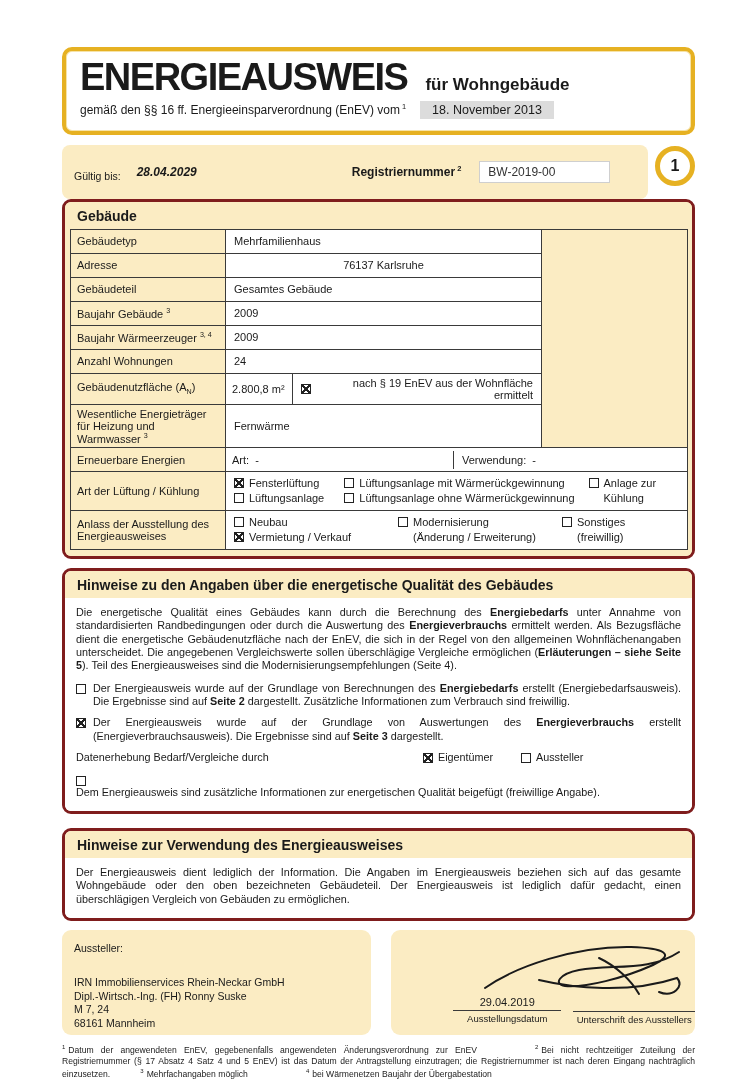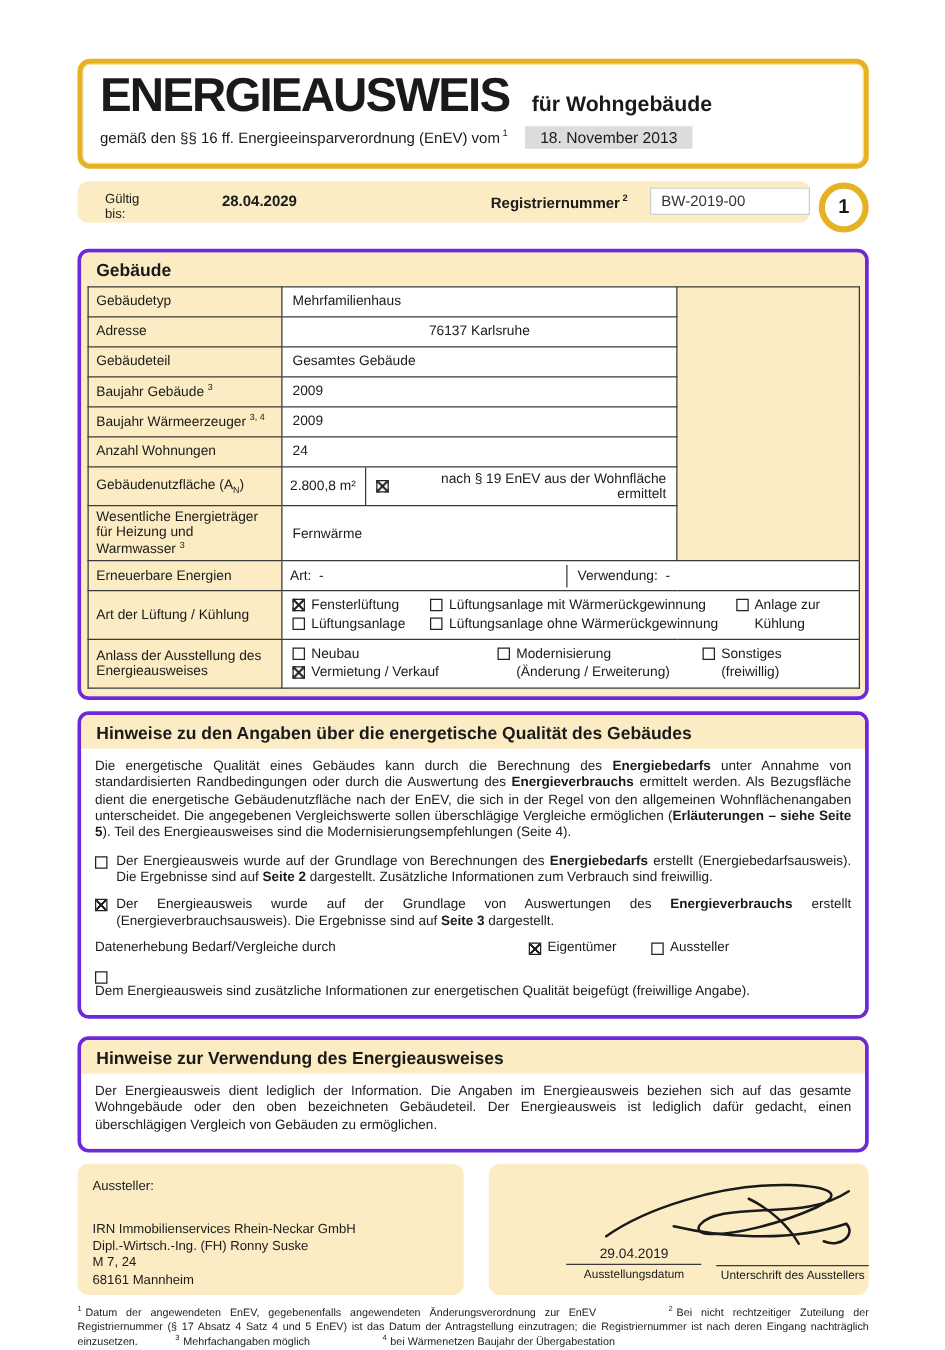--- a/index.html
+++ b/index.html
@@ -24,42 +24,42 @@
   .title-row { display:flex; align-items:baseline; }
   .main-title { font-size:38px; font-weight:bold; letter-spacing:-1.5px; line-height:1.1; }
   .title-sub { font-size:17px; font-weight:bold; margin-left:18px; white-space:nowrap; }
   .law-line { font-size:12px; margin-top:2px; display:flex; align-items:center; }
   .law-date-box { background:#DCDCDC; padding:2px 12px; margin-left:14px; font-size:12.5px; }
   sup.fn { vertical-align:super; font-size:0.62em; margin-left:2px; }
 
   
   .validity-row { position:relative; margin-top:10px; height:47px; }
   .validity-strip {
-    position:absolute; left:0; top:0; width:586px; height:33px;
+    position:absolute; left:0; top:0; width:586px; height:54px;
     background:#FBECC3; border-radius:8px;
-    display:flex; align-items:center;padding-left:10px;
+    display:flex; align-items:center;
   }
   .vlabel { font-size:10.5px; margin-left:12px; margin-top:8px; }
-  .vdate { font-size:12px; font-weight:bold; margin-left:48px; }
+  .vdate { font-size:12px; font-weight:bold; margin-left:16px;font-style:italic; }
   .reg-label { font-size:12px; font-weight:bold; margin-left:155px; white-space:nowrap; }
   .reg-box {
     margin-left:18px; width:131px; height:22px; background:#fff;
     border:1px solid #cfcfcf; font-size:12px; display:flex; align-items:center;
     padding-left:8px; color:#333;
   }
   .page-badge {
     position:absolute; right:0; top:1px; width:40px; height:40px;
     border:5px solid #E6B122; border-radius:50%; background:#fff;
     display:flex; align-items:center; justify-content:center;
     font-size:16px; font-weight:bold;
   }
 
   
   .gold-section {
-    border:3px solid #6d28d9; border-radius:9px; overflow:hidden; background:#fff;
+    border:3px solid #7f1d1d; border-radius:9px; overflow:hidden; background:#fff;
   }
   .section-header {
     background:#FBECC3; font-size:14px; font-weight:bold; padding:6px 12px 5px 12px;
   }
   .building-section { margin-top:7px; background:#FBECC3; }
   .building-inner { padding:0 5px 6px 5px; background:#FBECC3; }
 
   table.btable { border-collapse:collapse; width:617px; table-layout:fixed; }
   table.btable td { border:1px solid #3a3a3a; font-size:11px; vertical-align:middle; }
   td.lbl { background:#FBECC3; padding:3px 6px; font-size:10.8px; }

